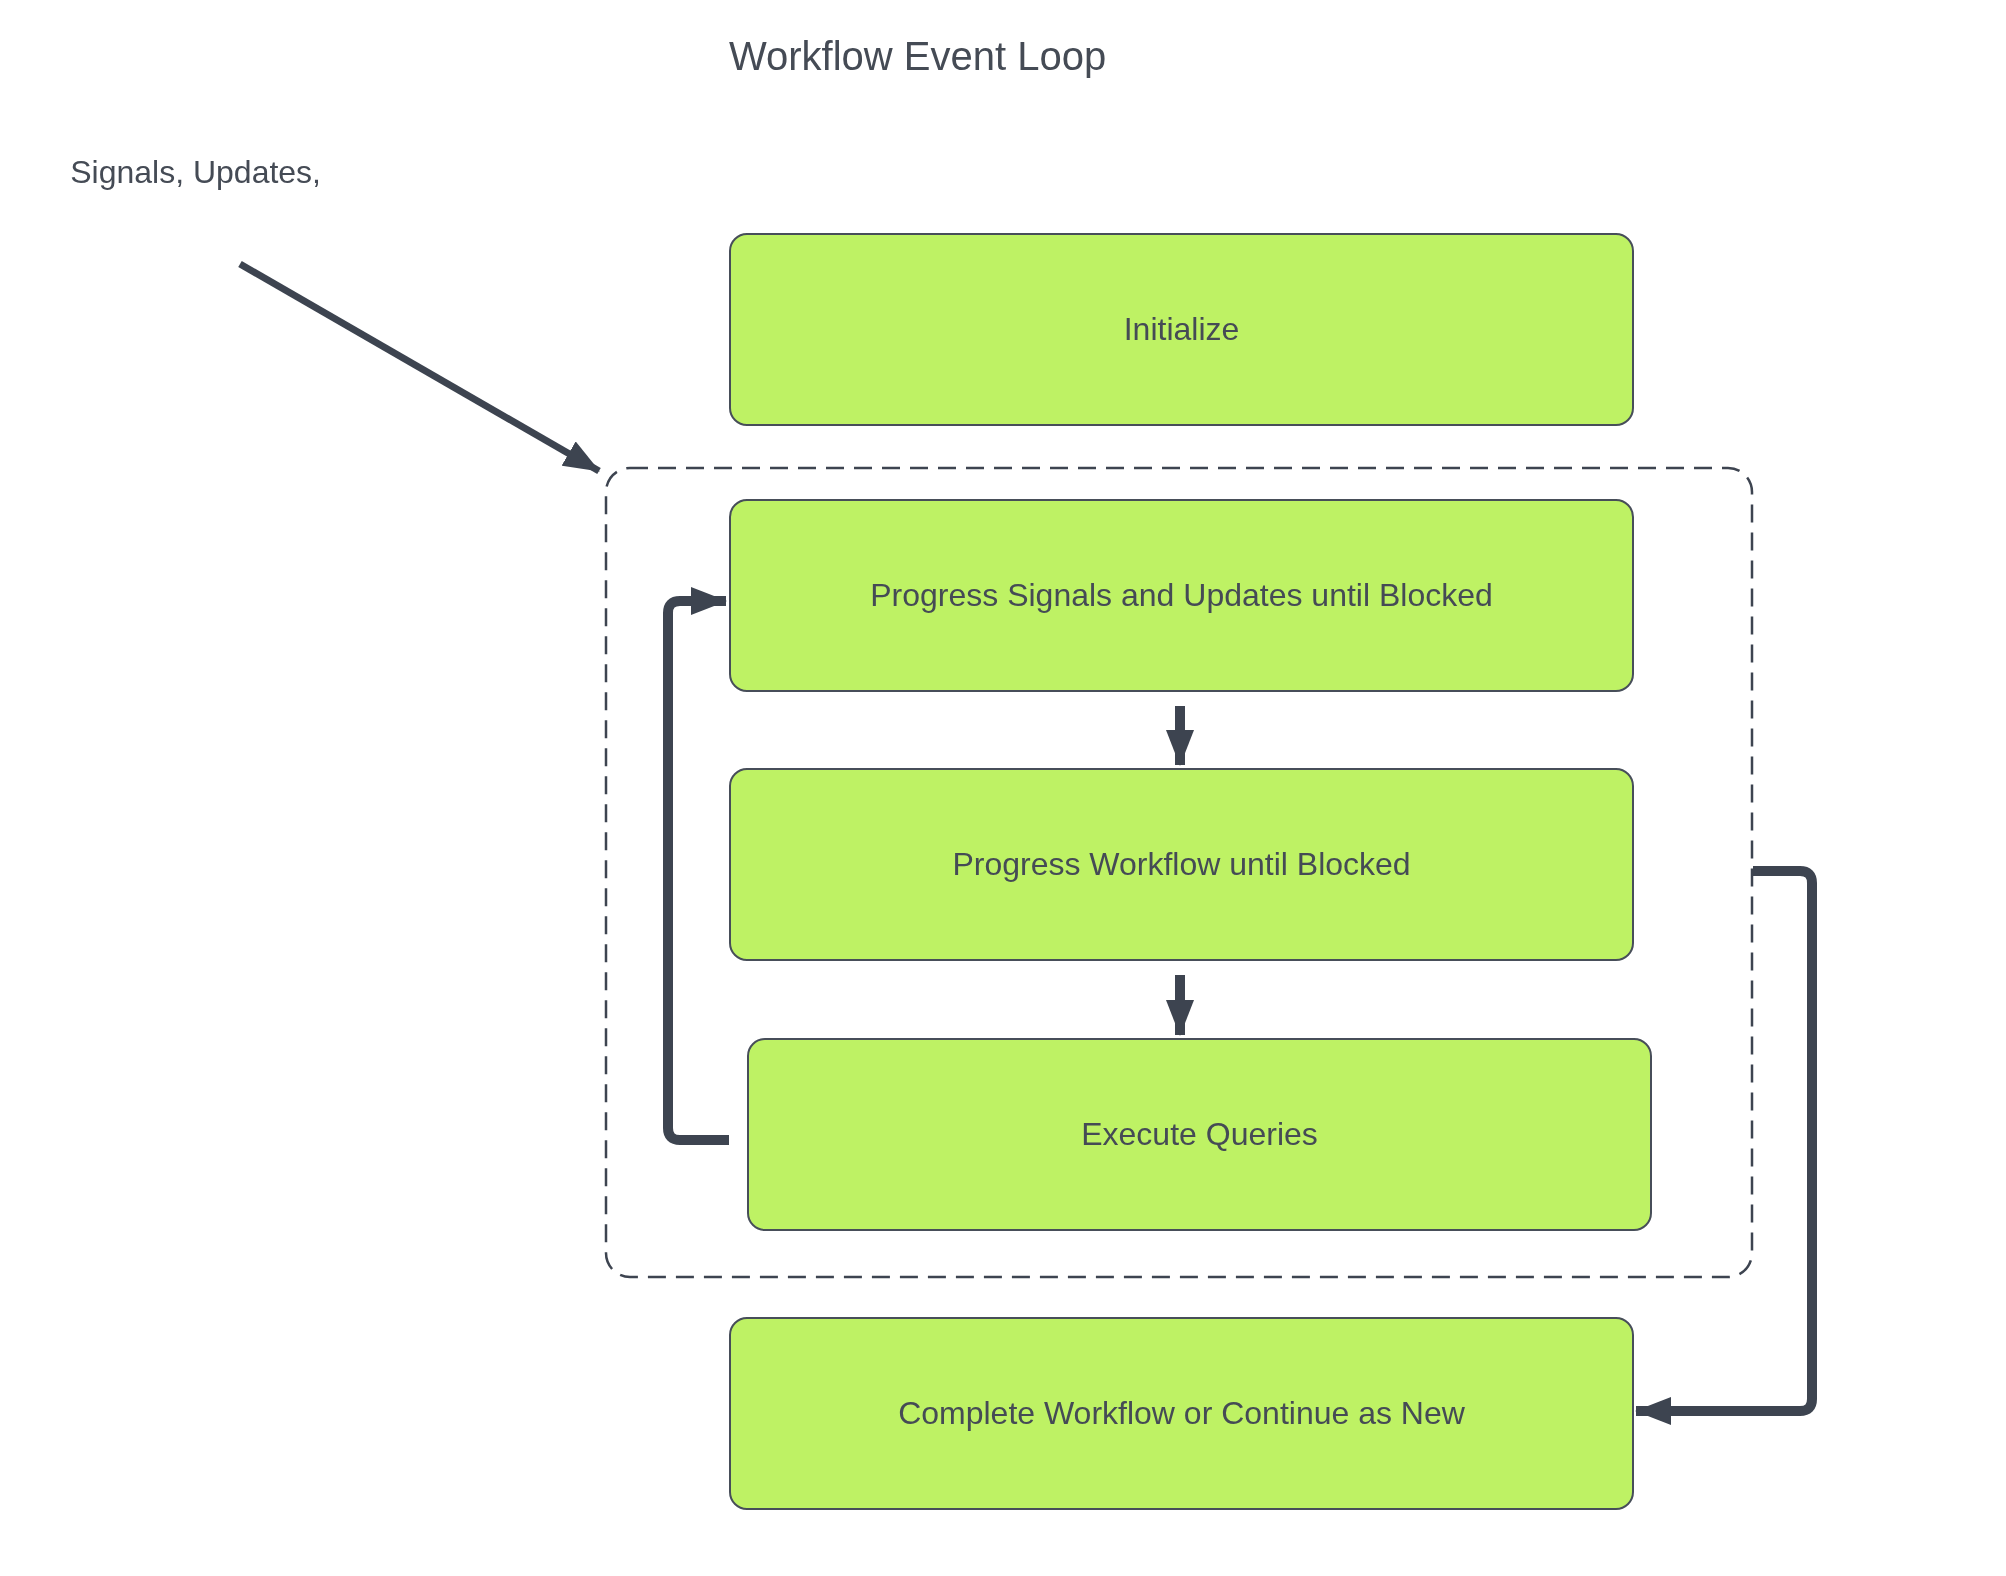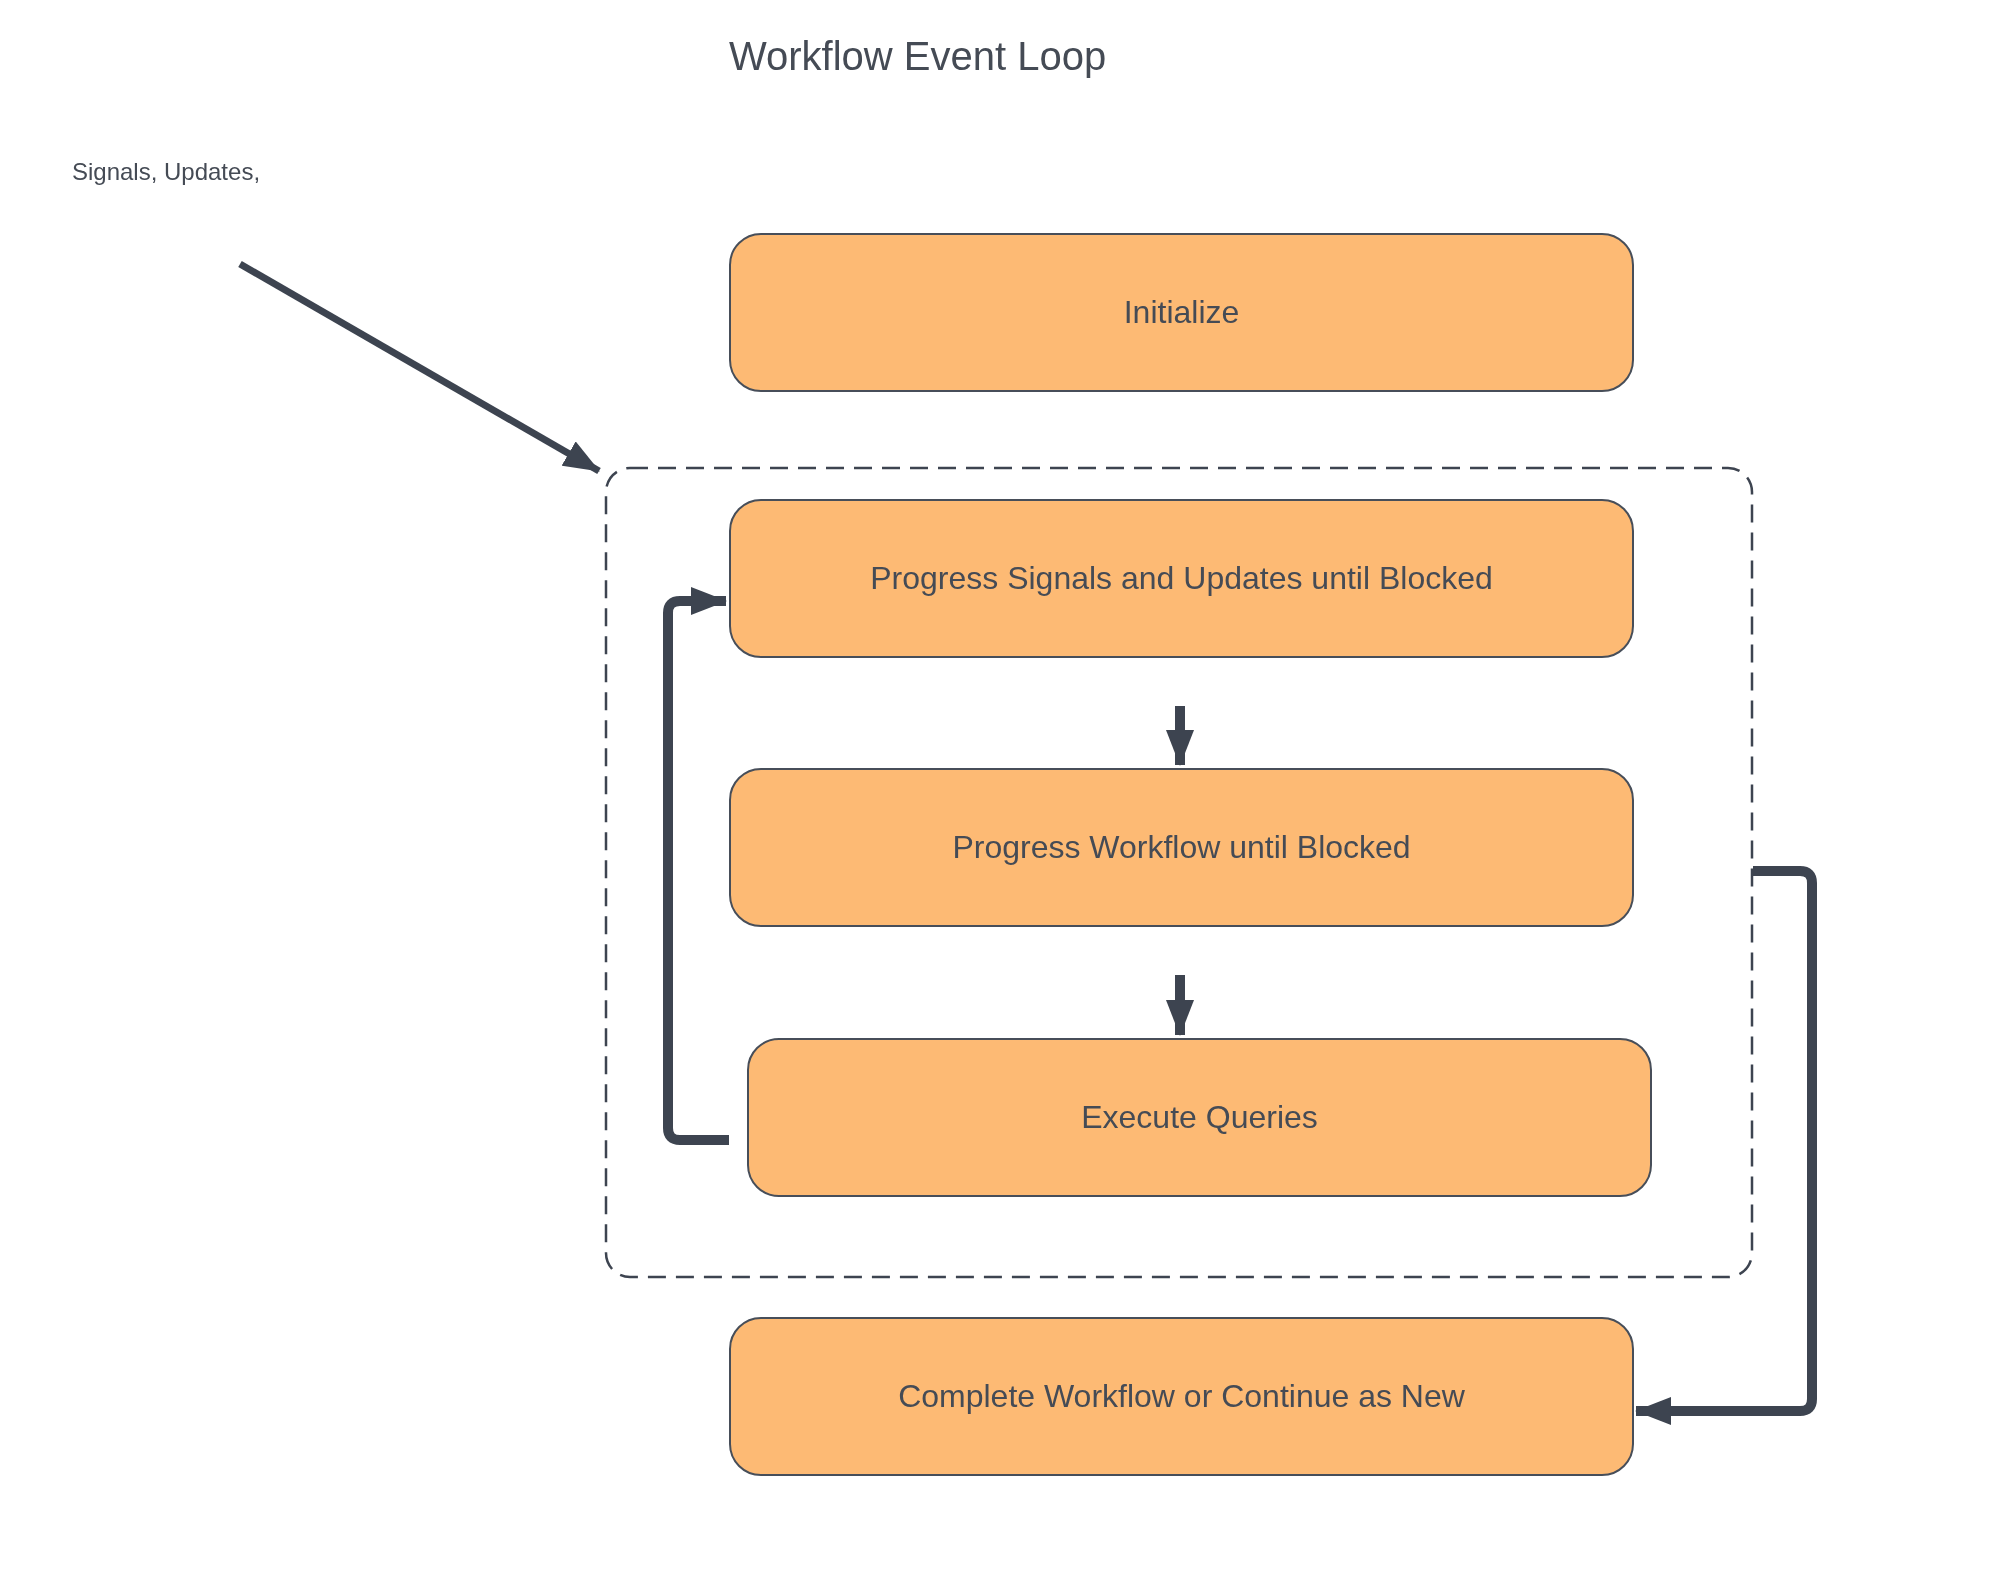--- a/index.html
+++ b/index.html
@@ -22,33 +22,33 @@
     position:absolute;
     left:729px; top:34px; width:905px;
     text-align:left;
     font-size:40px;
     color:var(--text-color);
     line-height:1.1;
   }
   .side-label{
     position:absolute;
     left:11px; top:148px; width:310px;
-    text-align:center;
-    font-size:24px;
+    text-align:right;
+    font-size:32px;
     line-height:48px;
     color:var(--text-color);
   }
   .node{
     position:absolute;
     left:729px;
     width:905px;
-    height:159px;
-    background:#fdba74;
+    height:193px;
+    background:#bef264;
     border:2.5px solid var(--box-border-color);
-    border-radius:32px;
+    border-radius:18px;
     display:flex;
     align-items:center;
     justify-content:center;
     z-index:1;
   }
   .node .label{
     font-size:32px;
     color:var(--text-color);
     text-align:center;
     padding:0 20px;

